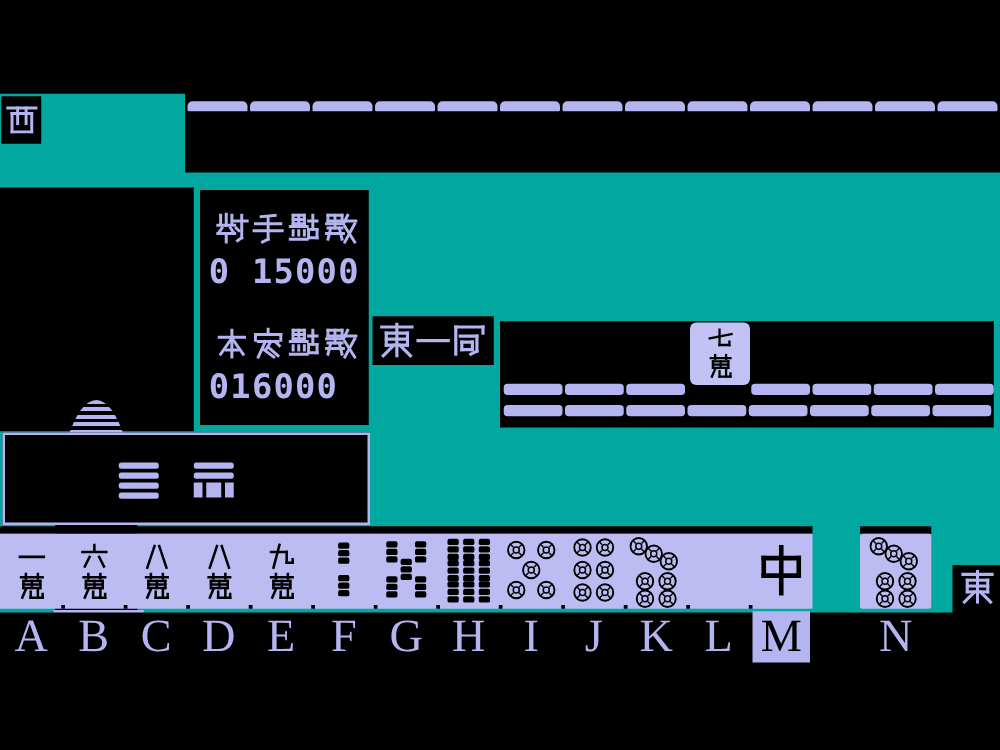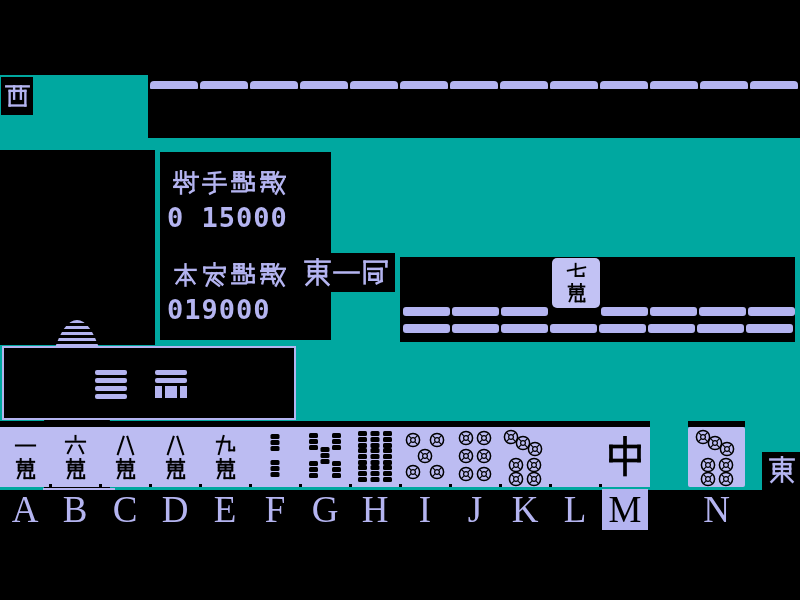--- a/index.html
+++ b/index.html
@@ -16,21 +16,21 @@
   
   #tower-panel{left:0;top:150px;width:155px;height:195px;}
   #tower{position:absolute;left:44px;top:170px;width:66px;height:168px;
          border-radius:33px 33px 0 0 / 110px 110px 0 0;
          background:repeating-linear-gradient(180deg,#b4b4f0 0 3px,#000 3px 6px);}
   .tower-eye{position:absolute;background:#000;width:8px;height:5px;}
   #tower-arch{position:absolute;left:14px;top:86px;width:38px;height:40px;background:#000;
               border-radius:19px 19px 0 0;}
   #tower-base{position:absolute;left:43px;top:338px;width:72px;height:7px;background:#b4b4f0;}
   
-  #score-panel{left:160px;top:152px;width:135px;height:188px;padding-left:36px;}
+  #score-panel{left:160px;top:152px;width:135px;height:188px;}
   .score-label{position:absolute;left:12px;color:#b4b4f0;display:flex;gap:2px;}
   .score-value{position:absolute;left:7px;color:#b4b4f0;font-family:"DejaVu Sans Mono",monospace;
                font-size:27px;font-weight:bold;letter-spacing:1px;white-space:pre;}
   
   #round-box{left:298px;top:253px;width:97px;height:39px;display:flex;align-items:center;justify-content:center;gap:2px;color:#b4b4f0;}
   
   #discard-block{left:400px;top:257px;width:395px;height:85px;}
   #standing-tile{position:absolute;left:152px;top:1px;width:48px;height:50px;background:#c2c2f4;
                  border-radius:5px;display:flex;flex-direction:column;align-items:center;justify-content:center;color:#000;}
   .edge-row{position:absolute;display:flex;gap:2px;}
@@ -217,21 +217,21 @@
           <line x1="3" y1="11" x2="13" y2="11" stroke="currentColor" stroke-width="2.1" stroke-linecap="square"></line>
           <line x1="5" y1="11" x2="3" y2="19" stroke="currentColor" stroke-width="2.1" stroke-linecap="square"></line>
           <line x1="11" y1="11" x2="13" y2="19" stroke="currentColor" stroke-width="2.1" stroke-linecap="square"></line>
           <line x1="2" y1="15" x2="14" y2="15" stroke="currentColor" stroke-width="2.1" stroke-linecap="square"></line>
           <line x1="17" y1="2" x2="14" y2="8" stroke="currentColor" stroke-width="2.1" stroke-linecap="square"></line>
           <line x1="14" y1="6" x2="23" y2="6" stroke="currentColor" stroke-width="2.1" stroke-linecap="square"></line>
           <line x1="22" y1="8" x2="15" y2="21" stroke="currentColor" stroke-width="2.1" stroke-linecap="square"></line>
           <line x1="15" y1="10" x2="22" y2="21" stroke="currentColor" stroke-width="2.1" stroke-linecap="square"></line>
         </svg>
       </div>
-    <div class="score-value" style="top:142px">019000</div>
+    <div class="score-value" style="top:142px">016000</div>
   </div>
 
   <div class="panel" id="round-box">
     <span><svg viewBox="0 0 24 24" width="29" height="29" class="glyph">
           <line x1="2" y1="3" x2="22" y2="3" stroke="currentColor" stroke-width="2.1" stroke-linecap="square"></line>
           <line x1="5" y1="7" x2="19" y2="7" stroke="currentColor" stroke-width="2.1" stroke-linecap="square"></line>
           <line x1="5" y1="7" x2="5" y2="15" stroke="currentColor" stroke-width="2.1" stroke-linecap="square"></line>
           <line x1="19" y1="7" x2="19" y2="15" stroke="currentColor" stroke-width="2.1" stroke-linecap="square"></line>
           <line x1="5" y1="11" x2="19" y2="11" stroke="currentColor" stroke-width="2.1" stroke-linecap="square"></line>
           <line x1="5" y1="15" x2="19" y2="15" stroke="currentColor" stroke-width="2.1" stroke-linecap="square"></line>

